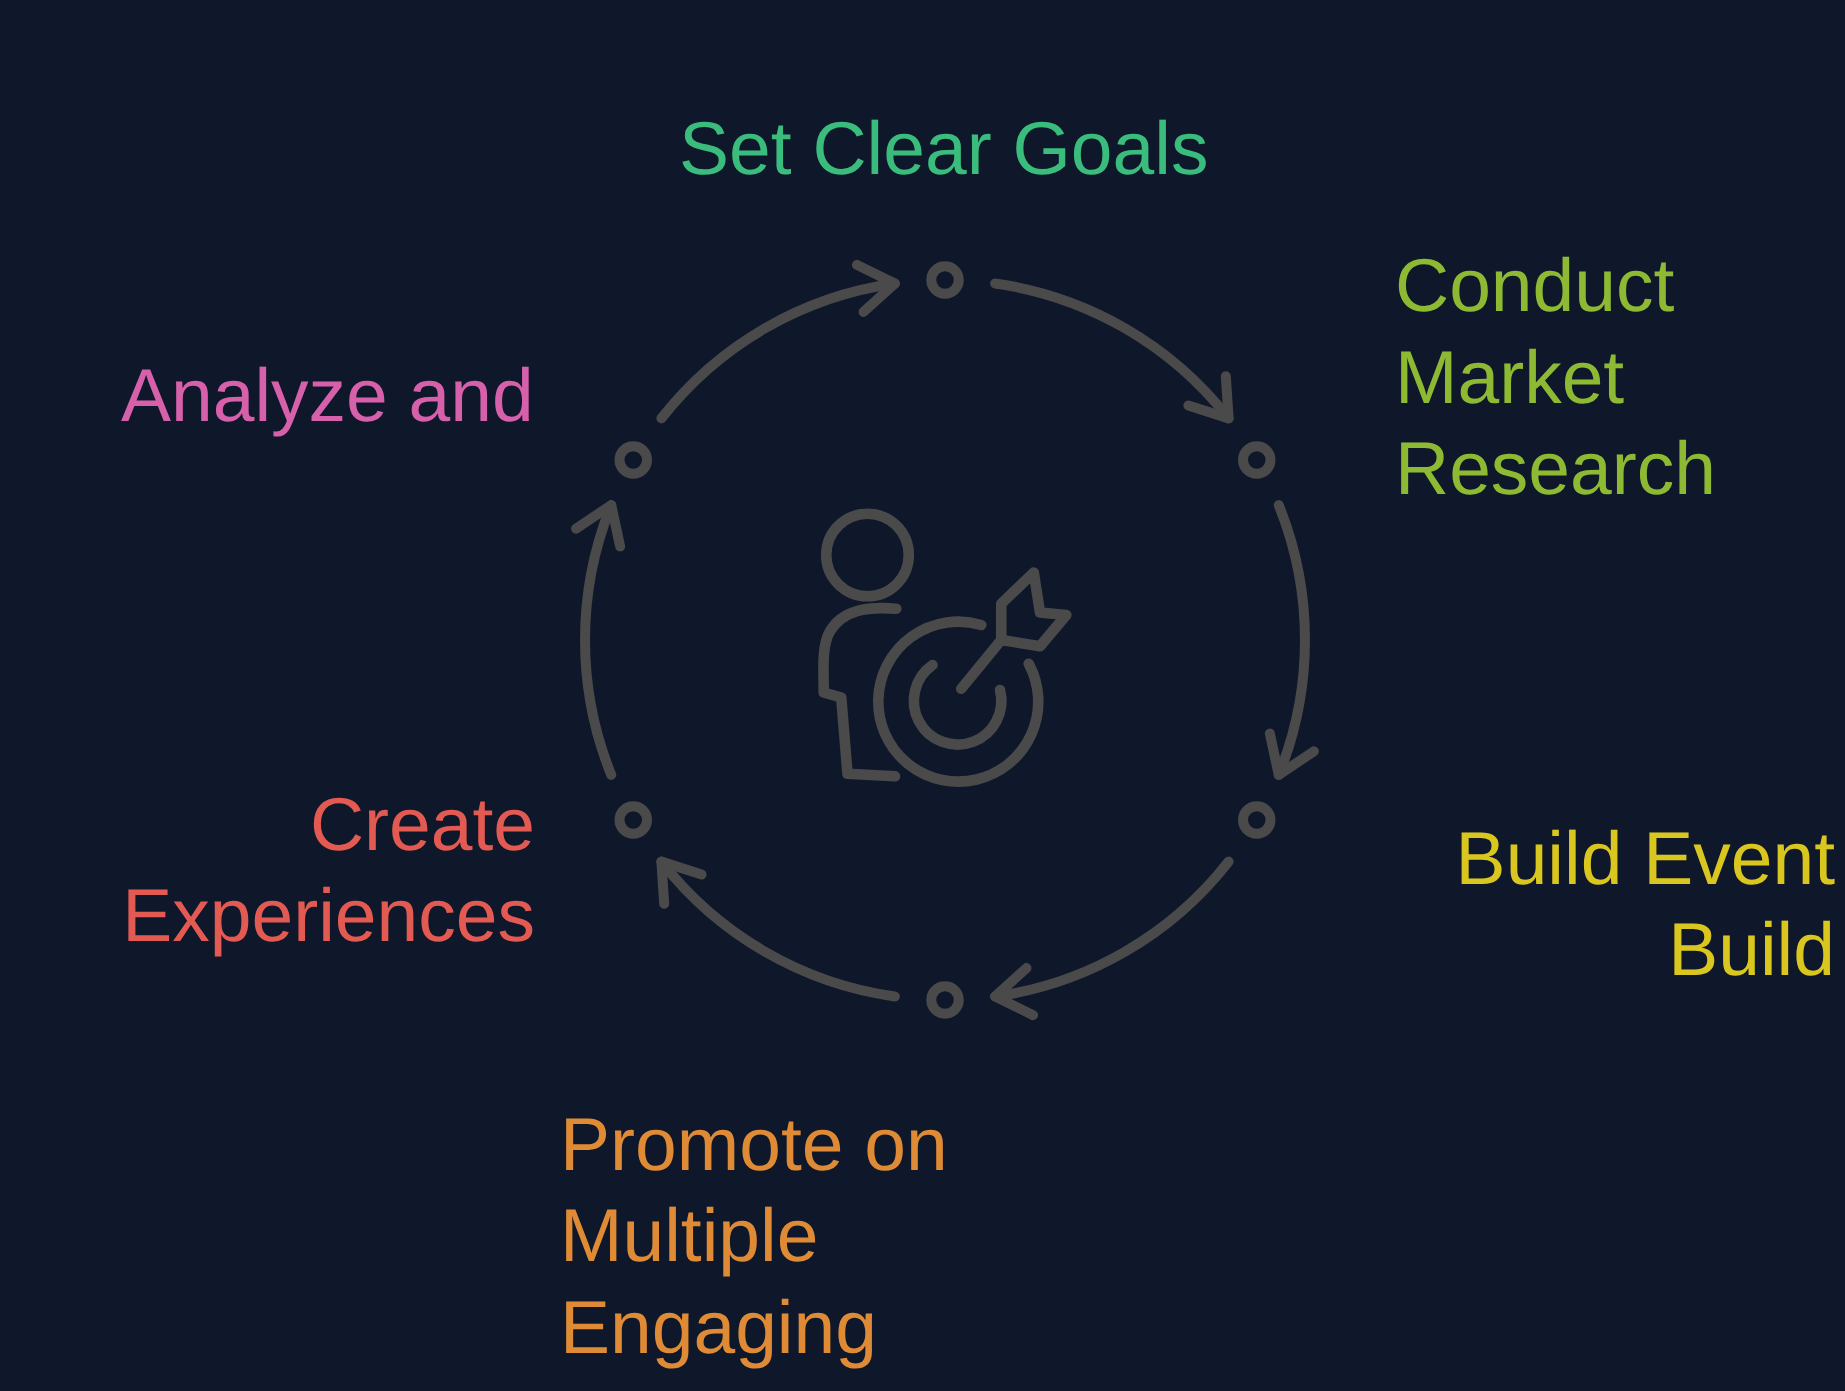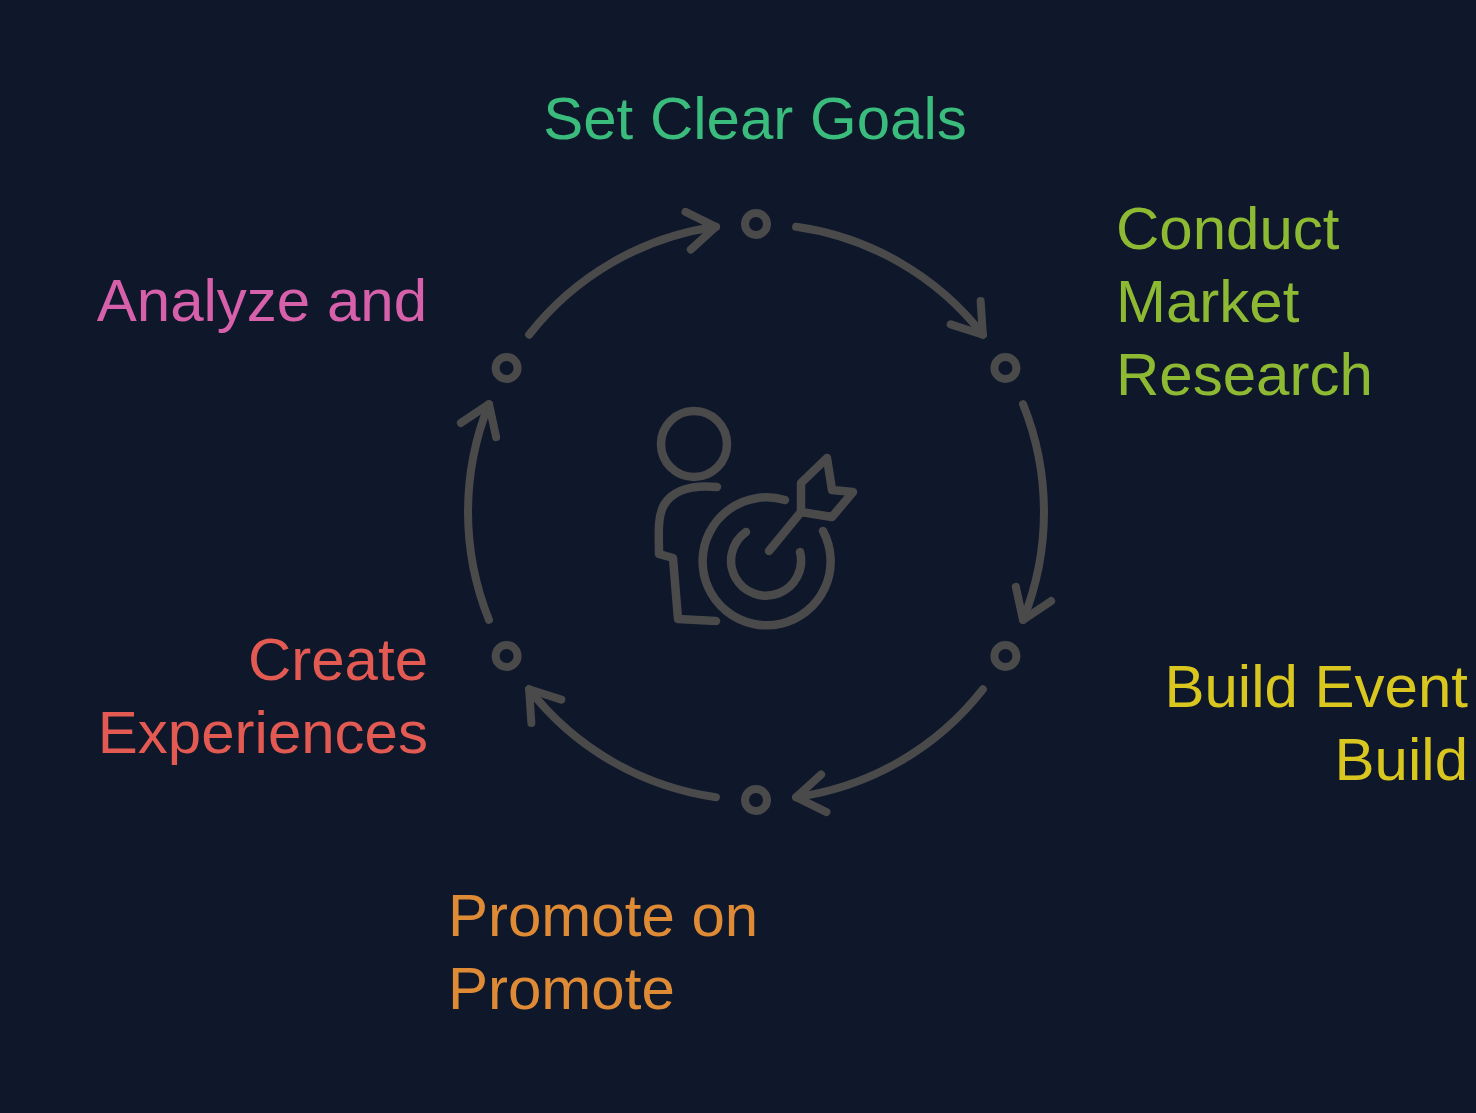--- a/index.html
+++ b/index.html
@@ -67,25 +67,26 @@
     <div class="ln">Research</div>
   </div>
 
   <div class="label" style="left: 1088px; top: 650px; width: 380px; text-align: right; color: rgb(217, 199, 31);">
     <div class="ln">Build Event</div>
     <div class="ln">Build</div>
   </div>
 
   <div class="label" style="left: 448px; top: 879px; width: 600px; text-align: left; color: rgb(223, 139, 54);">
     <div class="ln">Promote on</div>
-    <div class="ln">Promote</div>
+    <div class="ln">Multiple</div>
+    <div class="ln">Engaging</div>
   </div>
 
   <div class="label" style="left: 25px; top: 623px; width: 403px; text-align: right; color: rgb(227, 90, 82);">
     <div class="ln">Create</div>
     <div class="ln">Experiences</div>
   </div>
 
-  <div class="label" style="left: 27px; top: 264px; width: 400px; text-align: right; color: rgb(215, 96, 171);">
+  <div class="label" style="left: 27px; top: 280px; width: 400px; text-align: right; color: rgb(215, 96, 171);">
     <div class="ln">Analyze and</div>
   </div>
 
 </div>
 
 </body></html>

